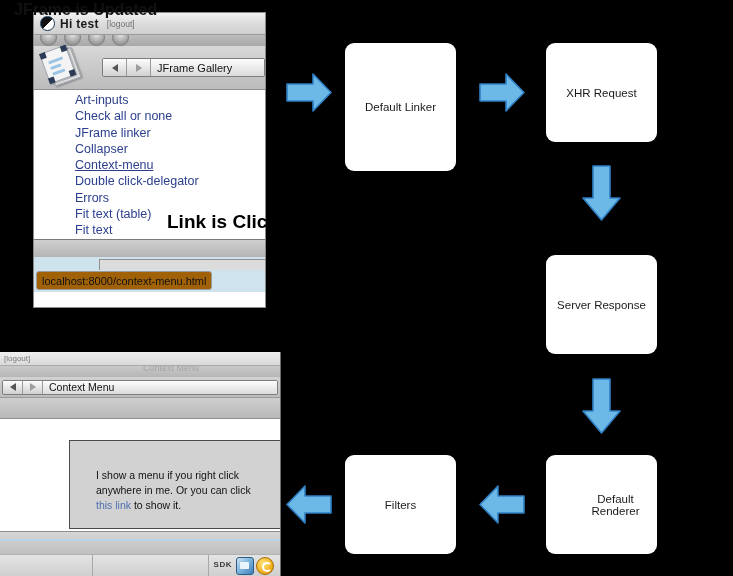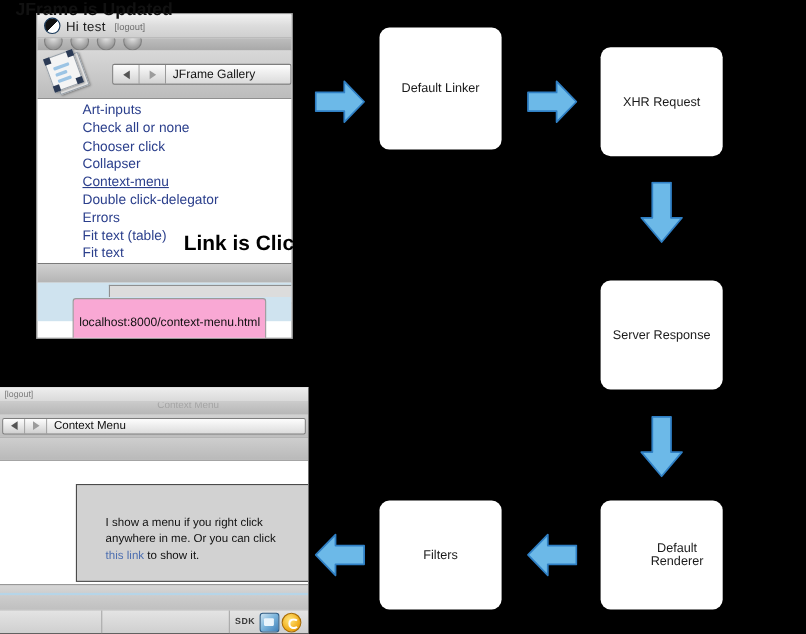--- a/index.html
+++ b/index.html
@@ -39,21 +39,21 @@
   .logo-circle {
     width: 13px; height: 13px;
     border-radius: 50%;
     background: linear-gradient(135deg, #111 0 50%, #ffffff 50% 100%);
     border: 1px solid #1a3a5a;
     margin-right: 5px;
     flex: 0 0 auto;
   }
   .win-title-text {
     font-size: 12px;
-    font-weight: normal;
+    font-weight: bold;
     color: #1a1a1a;
     letter-spacing: .3px;
   }
   .win-logout {
     font-size: 8.5px;
     color: #6f6f6f;
     margin-left: 8px;
   }
 
   
@@ -194,29 +194,28 @@
   }
   .win-statusbar {
     height: 22px;
     background: #cfe3ef;
     position: relative;
   }
   .status-tip {
     position: absolute;
     left: 2px; top: 1px;
     height: 17px;
-    padding: 12px 5px;
+    padding: 0 5px;
     display: flex; align-items: center;
-    background: #f9a8d4;
+    background: #a16207;
     border: 1px solid #9b9b9b;
     border-radius: 3px;
     font-size: 11px;
     color: #111;
     white-space: nowrap;
-    margin-left: 30px;
   }
 
   
   #bottom-window {
     position: absolute;
     left: 0px;
     top: 352px;
     width: 281px;
     height: 224px;
     background: #ffffff;
@@ -436,21 +435,21 @@
           <div class="tri right"></div>
         </div>
       <div class="nav-label">JFrame Gallery</div>
     </div>
   </div>
 
   <div class="win-body">
     <ul class="link-list">
       <li>Art-inputs</li>
       <li>Check all or none</li>
-      <li>Chooser click</li>
+      <li>JFrame linker</li>
       <li>Collapser</li>
       <li class="hovered">Context-menu</li>
       <li>Double click-delegator</li>
       <li>Errors</li>
       <li>Fit text (table)</li>
       <li>Fit text</li>
     </ul>
   </div>
 
   <div class="win-divider"></div>
@@ -504,21 +503,21 @@
     <div class="sdk-label">SDK</div>
     <div class="tray-icon a"></div>
     <div class="tray-icon b"></div>
   </div>
 </div>
 
 <div class="bw-overlay-text">JFrame is Updated</div>
 
 <div id="flow">
 
-  <div class="flow-box" style="left:64px;top:25px;width:111px;height:111px;">
+  <div class="flow-box" style="left:64px;top:43px;width:111px;height:128px;">
     <span>Default Linker</span>
   </div>
 
   <div class="flow-box" style="left:265px;top:43px;width:111px;height:99px;">
     <span>XHR Request</span>
   </div>
 
   <div class="flow-box" style="left:265px;top:255px;width:111px;height:99px;">
     <span>Server Response</span>
   </div>

